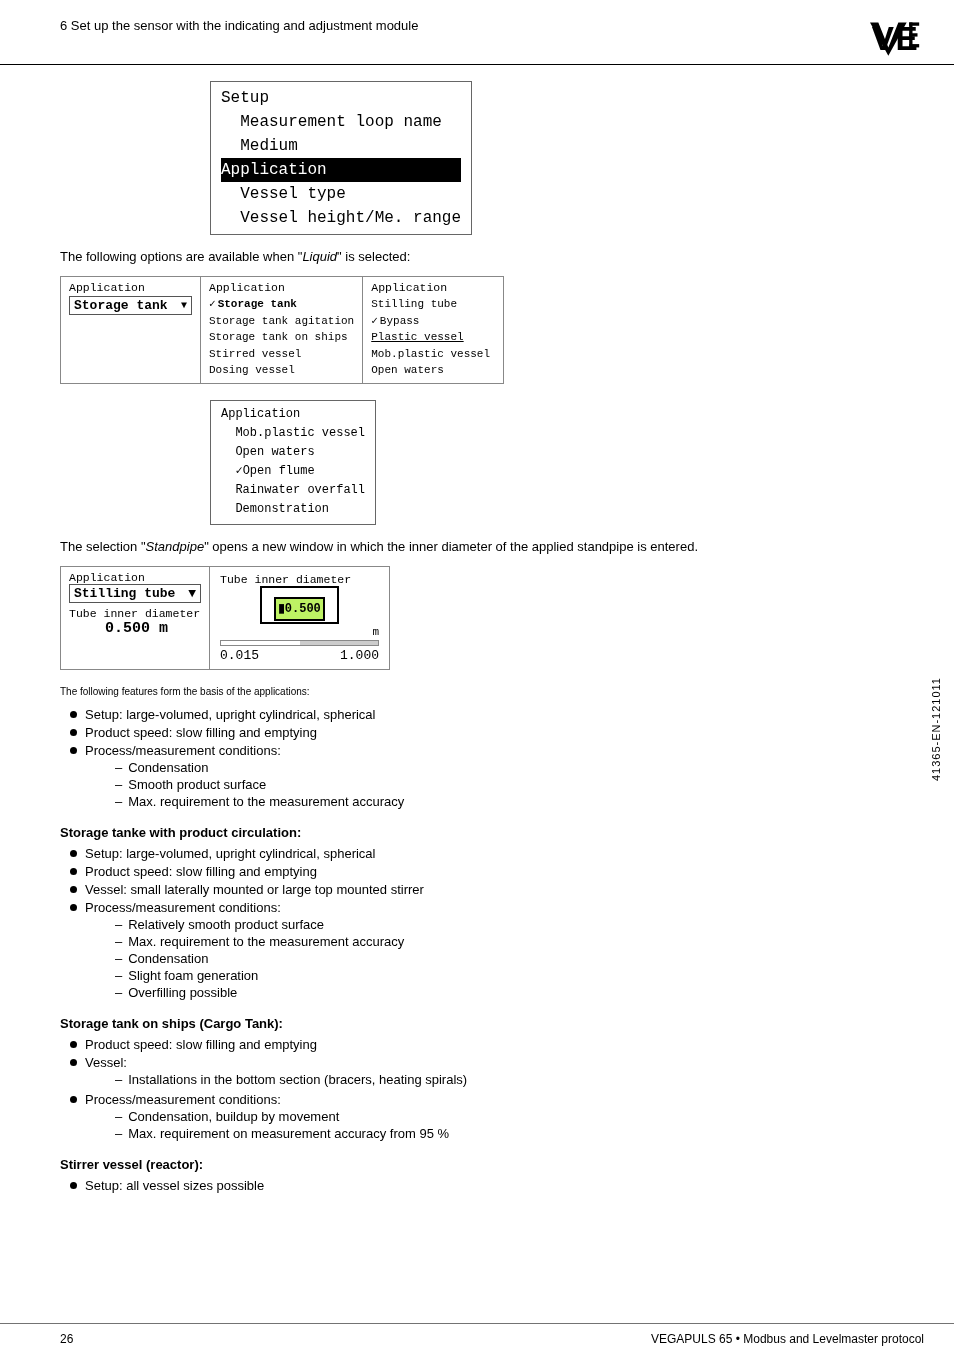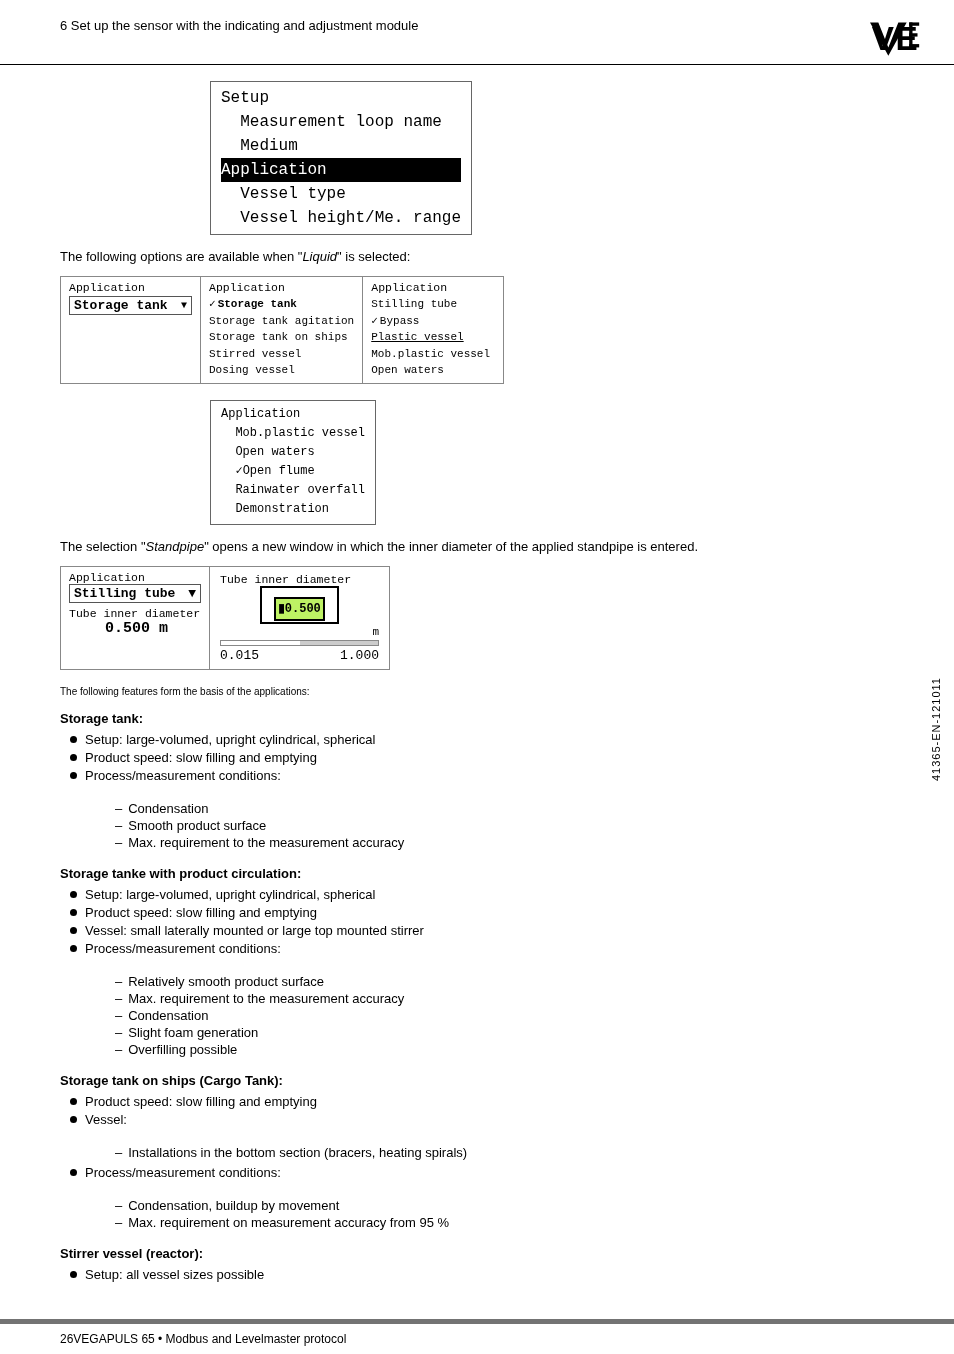--- a/index.html
+++ b/index.html
@@ -229,39 +229,39 @@
       background: #000;
       border-radius: 50%;
       margin-right: 8px;
       margin-top: 4px;
       flex-shrink: 0;
     }
 
     .sub-list {
       list-style: none;
       margin-left: 30px;
-      margin-top: 18px;
+      margin-top: 2px;
     }
     .sub-list li {
       font-size: 13px;
       margin-bottom: 2px;
       display: flex;
       align-items: flex-start;
     }
     .sub-list li::before {
       content: '–';
       margin-right: 6px;
       flex-shrink: 0;
     }
 
     
     .footer {
-      border-top: 5px solid #737373;
-      display: flex;
-      justify-content: flex-start;
+      border-top: 1px solid #737373;
+      display: flex;
+      justify-content: space-between;
       align-items: center;
       padding: 8px 30px 8px 60px;
       font-size: 12px;
       position: absolute;
       bottom: 0;
       left: 0;
       right: 0;
     }
 
     .italic { font-style: italic; }
@@ -370,21 +370,20 @@
           <span>0.015</span>
           <span>1.000</span>
         </div>
       </div>
     </div>
 
     
     <div class="features-intro">The following features form the basis of the applications:</div>
 
     
-    <div class="section-header">Storage tank:</div>
     <ul class="bullet-list">
       <li>
           <span class="bullet-dot"></span>
           <span>Setup: large-volumed, upright cylindrical, spherical</span>
         </li>
       <li>
           <span class="bullet-dot"></span>
           <span>Product speed: slow filling and emptying</span>
         </li>
       <li>

